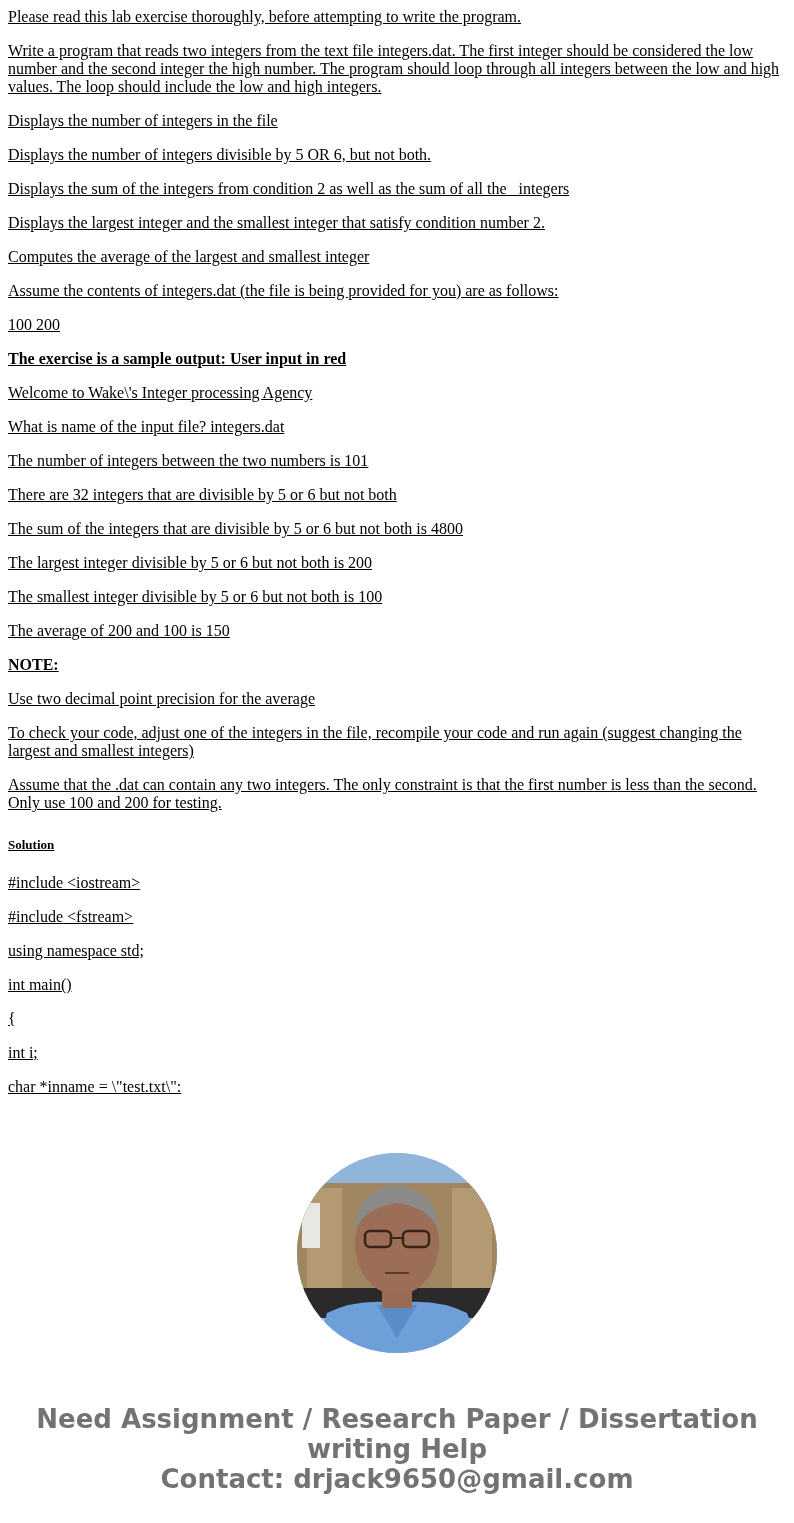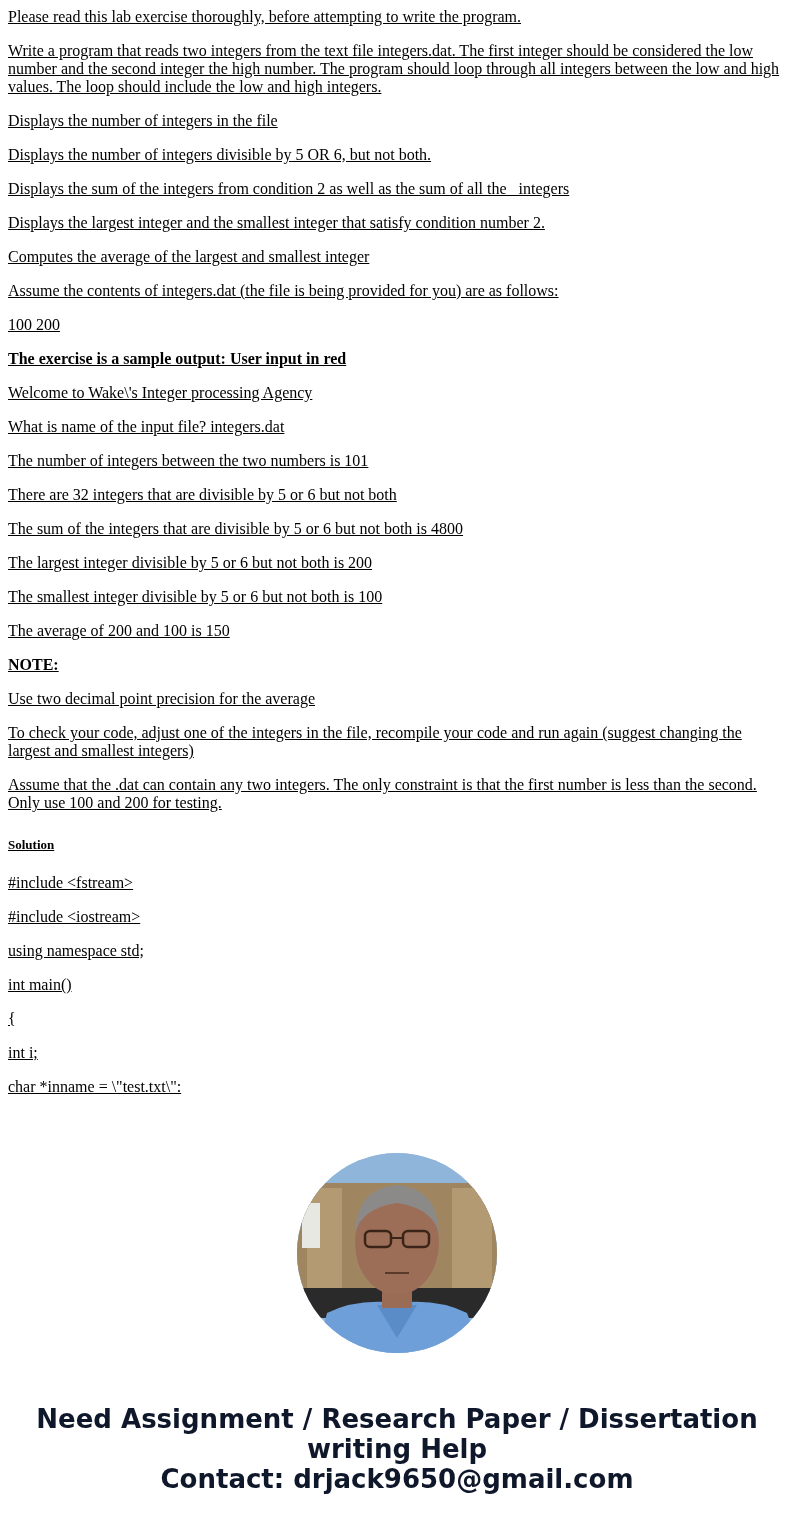--- a/index.html
+++ b/index.html
@@ -45,21 +45,21 @@
     .promo {
       position: absolute;
       left: 0;
       top: 1404px;
       width: 794px;
       text-align: center;
       font-family: "DejaVu Sans", sans-serif;
       font-weight: bold;
       font-size: 26px;
       line-height: 30px;
-      color: #0f172a;
+      color: #737373;
     }
     .promo div { margin: 0; }
   </style>
 </head>
 <body>
 
 <div class="content">
   <p>Please read this lab exercise thoroughly, before attempting to write the program.</p>
   <p>Write a program that reads two integers from the text file integers.dat. The first integer should be considered the low number and the second integer the high number. The program should loop through all integers between the low and high values. The loop should include the low and high integers.</p>
 
@@ -83,22 +83,22 @@
   <p>The smallest integer divisible by 5 or 6 but not both is 100</p>
   <p>The average of 200 and 100 is 150</p>
 
   <p class="bold">NOTE:</p>
   <p>Use two decimal point precision for the average</p>
   <p>To check your code, adjust one of the integers in the file, recompile your code and run again (suggest changing the largest and smallest integers)</p>
   <p>Assume that the .dat can contain any two integers. The only constraint is that the first number is less than the second. Only use 100 and 200 for testing.</p>
 
   <h3>Solution</h3>
 
+  <p>#include &lt;iostream&gt;</p>
   <p>#include &lt;fstream&gt;</p>
-  <p>#include &lt;iostream&gt;</p>
   <p>using namespace std;</p>
   <p>int main()</p>
   <p>{</p>
   <p>int i;</p>
   <p>char *inname = \"test.txt\":</p>
 </div>
 
 <div class="avatar-wrap">
   <svg width="200" height="200" viewBox="0 0 200 200">
 

